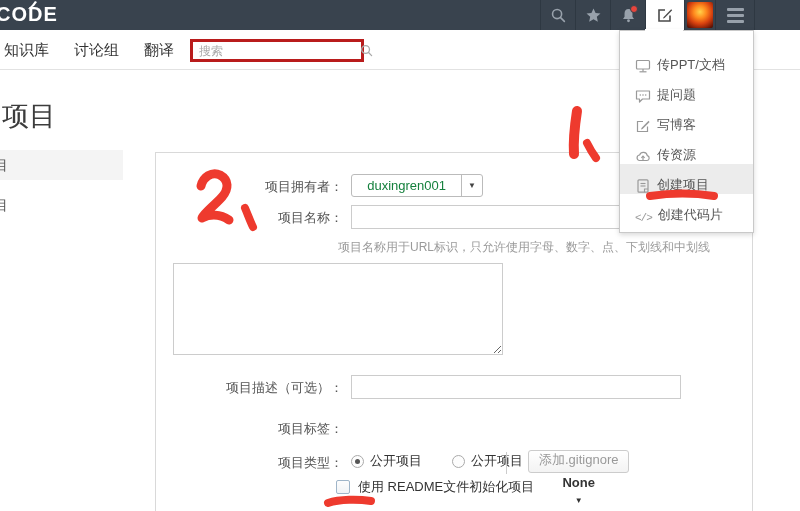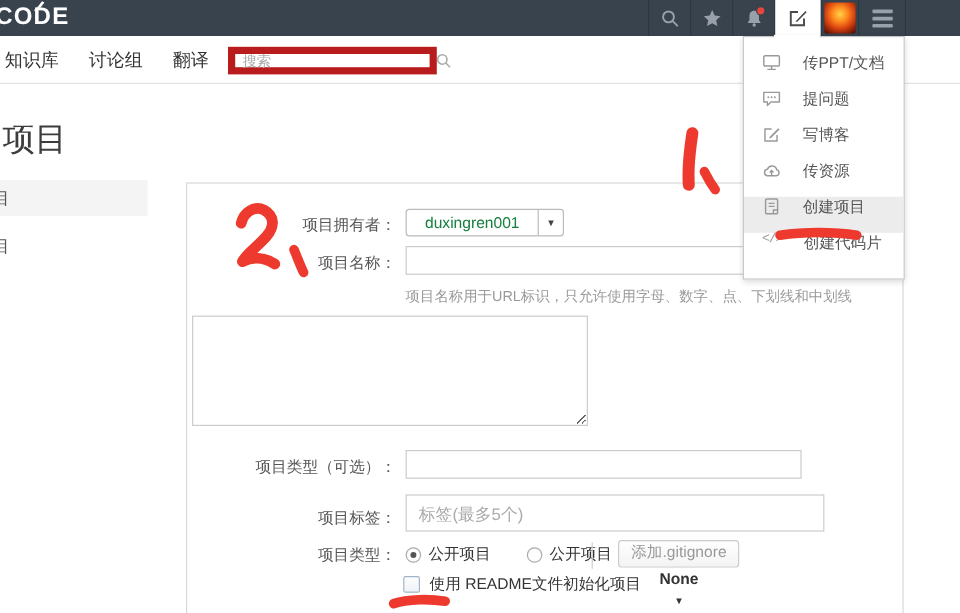--- a/index.html
+++ b/index.html
@@ -20,32 +20,32 @@
   .nav-cell.avatar-cell { width:31px; }
   .nav-cell.menu-cell { width:40px; }
   .bell-dot { position:absolute; right:7px; top:5px; width:8px; height:8px; border-radius:50%; background:#e8453c; border:1px solid #39434e; }
   .avatar { width:26px; height:26px; border-radius:2px;
     background:radial-gradient(circle at 50% 38%, #ffd24a 0%, #ff8a1e 30%, #d8420f 58%, #7a1a06 85%, #3a0c03 100%); }
   .hamburger { display:flex; flex-direction:column; gap:3px; }
   .hamburger span { width:17px; height:3px; background:#98a1ab; border-radius:1px; }
   
   .subnav { position:absolute; left:0; top:30px; width:800px; height:40px; background:#fff; border-bottom:1px solid #e2e2e2; z-index:5; }
   .subnav-item { position:absolute; top:11px; font-size:15px; color:#333; cursor:pointer; }
-  .subnav-search { position:absolute; left:190px; top:9px; width:174px; height:23px; border:6px solid #b91c1c; background:#fff; display:flex; align-items:center; }
+  .subnav-search { position:absolute; left:190px; top:9px; width:174px; height:23px; border:3px solid #b91c1c; background:#fff; display:flex; align-items:center; }
   .subnav-search input { flex:1; border:none; outline:none; font-size:12px; color:#333; padding:0 6px; background:transparent; font-family:inherit; }
   .subnav-search input::placeholder { color:#aaa; }
   .subnav-search svg { margin-right:6px; flex:none; }
   
   .page-title { position:absolute; left:2px; top:98px; font-size:27px; color:#3c3c3c; font-weight:400; }
   .side-item { position:absolute; left:0; width:123px; height:30px; line-height:30px; font-size:14px; color:#555; overflow:hidden; cursor:pointer; }
   .side-item .cut { margin-left:-6px; display:inline-block; }
   .side-item.active { background:#f4f4f4; }
   
   .panel { position:absolute; left:155px; top:152px; width:598px; height:380px; background:#fff; border:1px solid #d9d9d9; z-index:1; }
-  .frow { position:absolute; left:4px; width:100%; display:flex; align-items:center; }
+  .frow { position:absolute; left:17px; width:100%; display:flex; align-items:flex-start; }
   .flabel { width:178px; text-align:right; padding-right:8px; color:#555; font-size:13px; padding-top:4px; flex:none; }
   .fhelp { position:absolute; left:182px; top:86px; color:#9a9a9a; font-size:12px; }
   .owner-select { display:flex; height:23px; border:1px solid #bbb; border-radius:3px; background:#fff; cursor:pointer; width:132px; }
   .owner-select .val { width:110px; text-align:center; line-height:21px; font-size:13px; color:#15803d; }
   .owner-select .arrow { width:21px; border-left:1px solid #bbb; display:flex; align-items:center; justify-content:center; font-size:8px; color:#444; }
   .tinput { border:1px solid #ccc; background:#fff; outline:none; font-size:13px; color:#333; padding:0 6px; font-family:inherit; }
   .tinput::placeholder { color:#aaa; }
   .name-input { width:348px; height:24px; }
   .desc-area { width:330px; height:92px; border:1px solid #ccc; resize:both; outline:none; font-family:inherit; font-size:13px; padding:4px 6px; }
   .home-input { width:330px; height:24px; }
@@ -58,21 +58,21 @@
     background:linear-gradient(#fff,#f3f3f3); display:flex; align-items:center; gap:6px; cursor:pointer;flex-direction:column; }
   .giti-btn .pre { color:#999; font-size:13px; }
   .giti-btn .val { color:#333; font-size:13px; font-weight:bold; }
   .giti-btn .caret { font-size:8px; color:#333; }
   .readme-row { position:absolute; left:180px; top:325px; display:flex; align-items:center; }
   .checkbox { width:14px; height:14px; border:1px solid #9fb5c9; border-radius:2px; background:linear-gradient(#fdfdfd,#f0f3f6); margin-right:8px; cursor:pointer; flex:none; }
   .readme-label { font-size:13px; color:#333; }
   
   .dropdown { position:absolute; left:619px; top:30px; width:135px; height:203px; background:#fff; border:1px solid #c9c9c9;
     box-shadow:0 2px 5px rgba(0,0,0,.15); z-index:40; padding-top:13px; }
-  .dd-item { height:30px; display:flex; align-items:flex-start; padding-left:15px; gap:18px; font-size:13px; color:#555; cursor:pointer; }
+  .dd-item { height:30px; display:flex; align-items:flex-end; padding-left:15px; gap:6px; font-size:13px; color:#555; cursor:pointer; }
   .dd-item.hl { background:#ececec; }
   .dd-item svg, .dd-item .code-glyph { flex:none; }
   .code-glyph { color:#999; font-family:"Liberation Mono","DejaVu Sans Mono",monospace; font-size:11px; letter-spacing:-1px; }
   .dd-connector { position:absolute; left:645px; top:29px; width:38px; height:3px; background:#fff; z-index:41; }
   
   .annotations { position:absolute; left:0; top:0; width:800px; height:511px; z-index:60; pointer-events:none; }
 </style>
 </head>
 <body>
 
@@ -156,27 +156,26 @@
     <input class="tinput name-input" type="text" style="">
   </div>
 
   <div class="fhelp">项目名称用于URL标识，只允许使用字母、数字、点、下划线和中划线</div>
 
   <div class="frow" style="top:110px">
     <textarea class="desc-area" style=""></textarea>
   </div>
 
   <div class="frow" style="top:222px">
-    <label class="flabel">项目类型（可选）：</label>
+    <label class="flabel">项目描述（可选）：</label>
     <input class="tinput home-input" type="text" style="">
   </div>
 
   <div class="frow" style="top:259px">
     <label class="flabel" style="padding-top:8px">项目标签：</label>
-    <input class="tinput tags-input" type="text" placeholder="标签(最多5个)" style="">
   </div>
 
   <div class="frow" style="top:299px; position:absolute">
     <label class="flabel" style="padding-top:2px">项目类型：</label>
     <span class="radio">
       <span class="rdot on"></span>
       <span>公开项目</span>
     </span>
     <span class="radio">
       <span class="rdot"></span>

